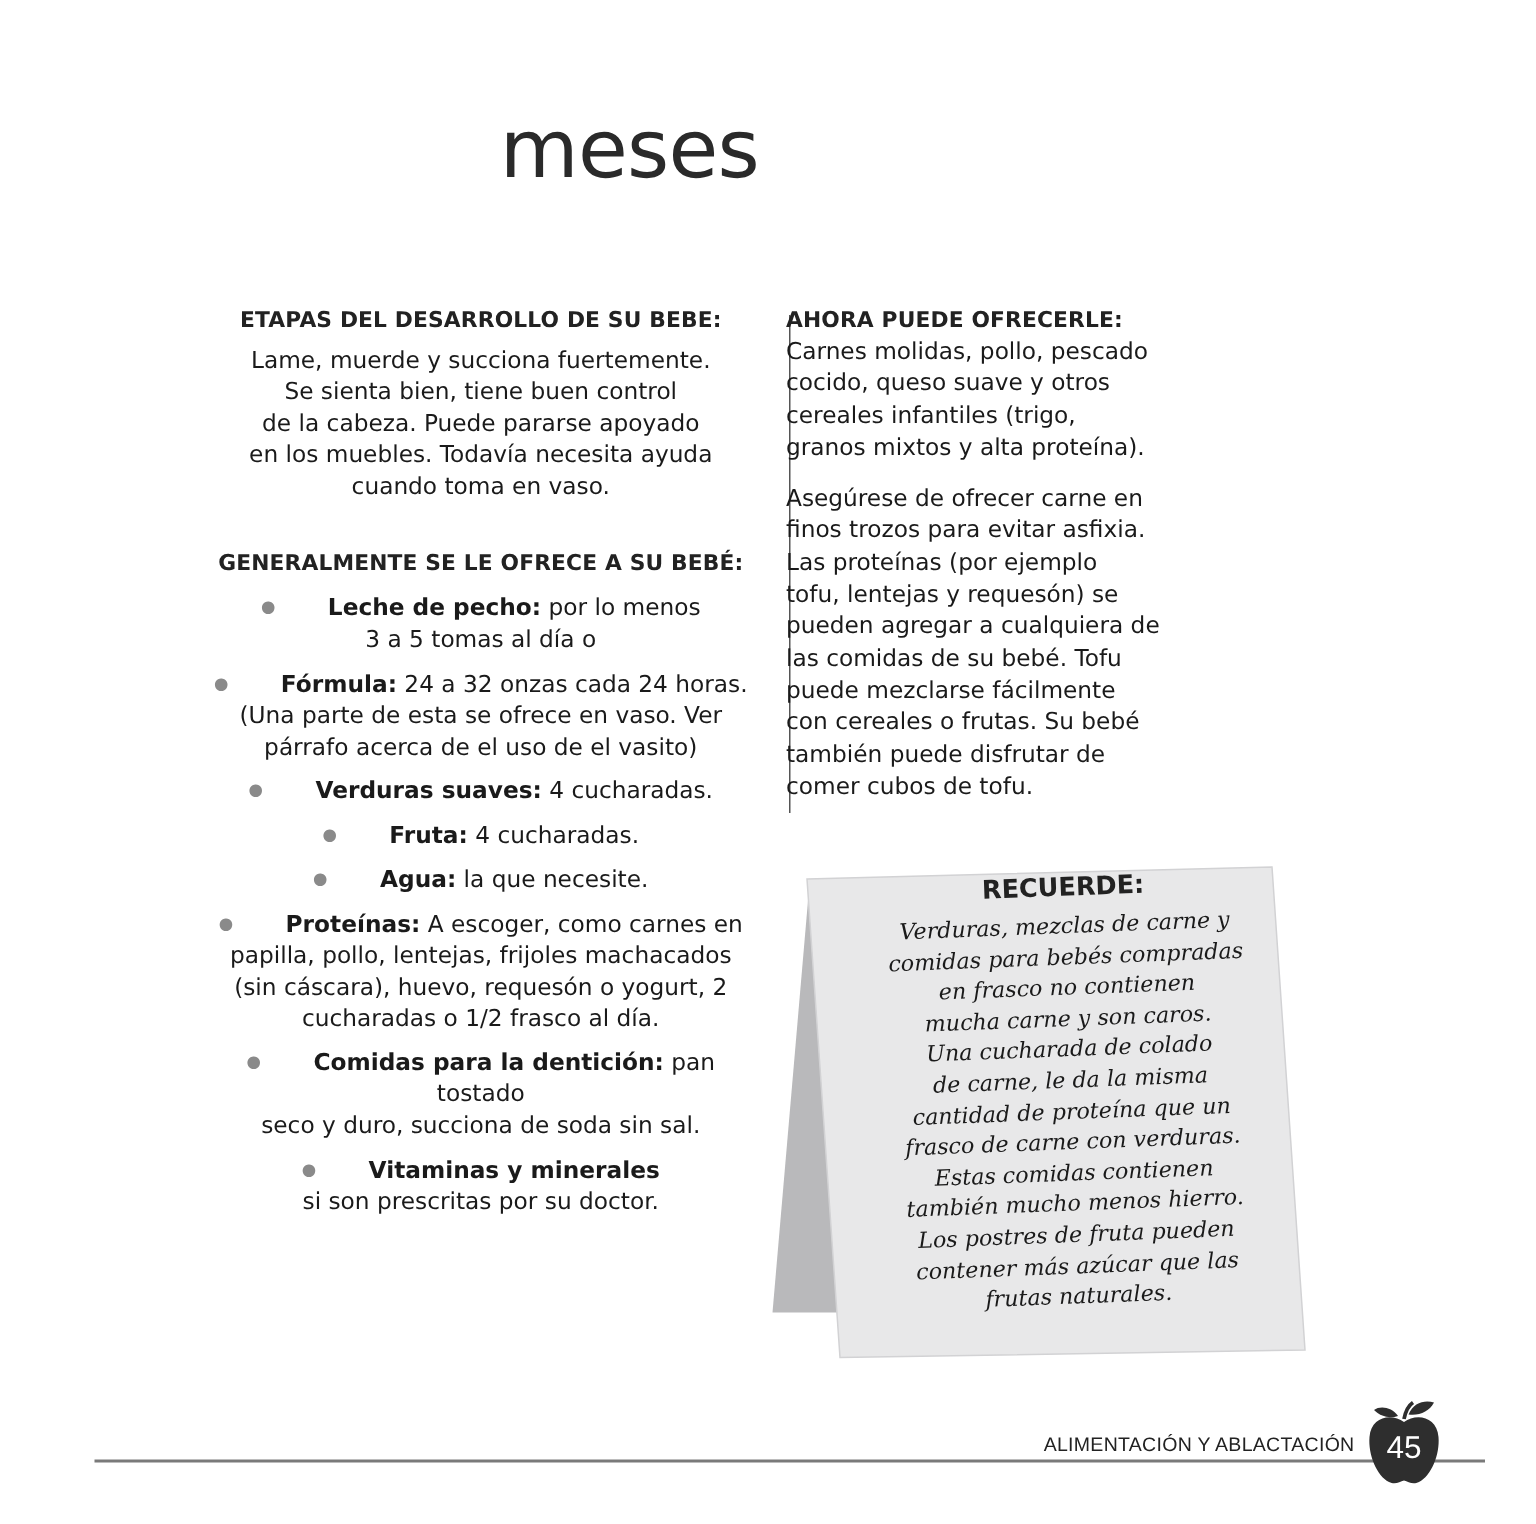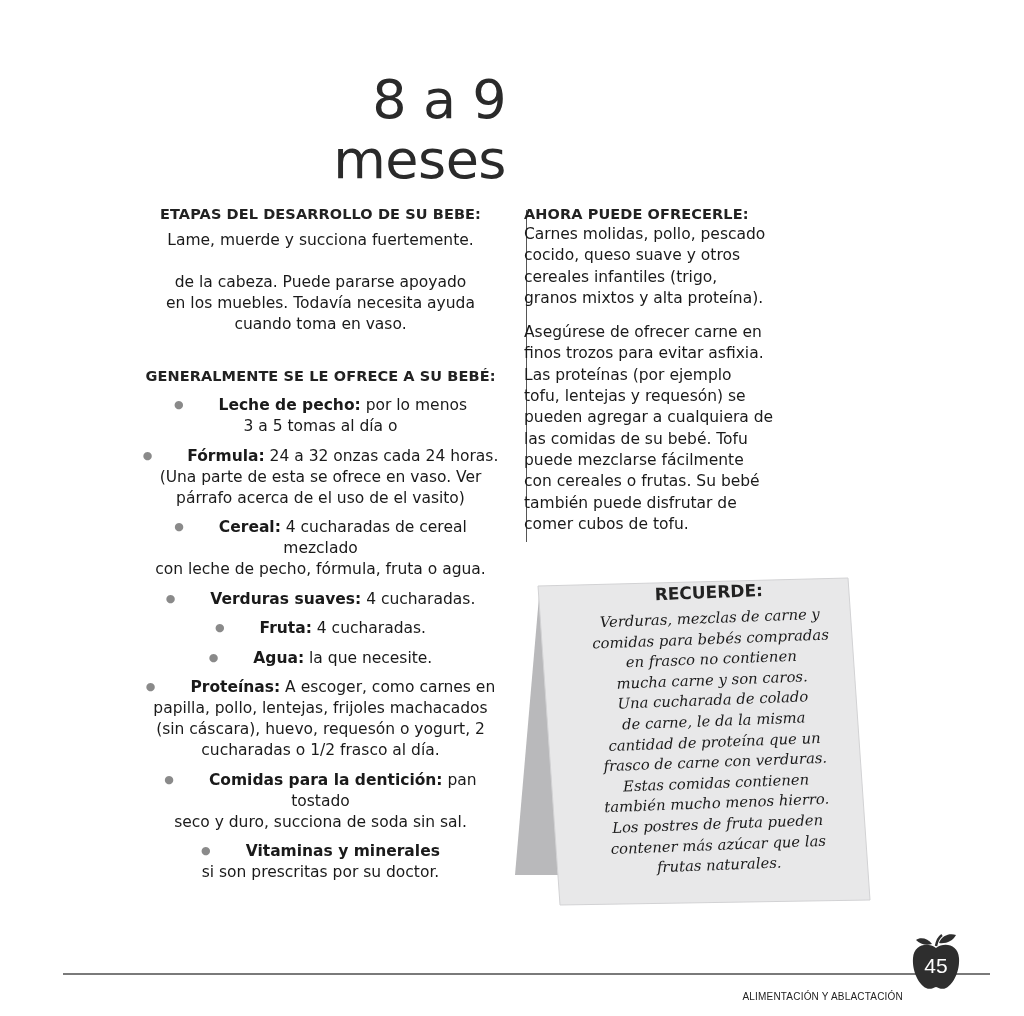--- a/index.html
+++ b/index.html
@@ -27,49 +27,47 @@
     .right-col .para { line-height: 21.3px; }
     .right-col .p2 { margin-top: 13px; }
 
     .card { position: absolute; left: 510px; top: 570px; width: 370px; height: 345px; }
     .card svg { position: absolute; left: 0; top: 0; }
     .card-content { position: absolute; left: 48px; top: 12px; width: 312px; text-align: center; transform: rotate(-2.2deg); }
     .card-title { font-family: "DejaVu Sans", sans-serif; font-weight: bold; font-size: 17px; margin-bottom: 6px; color:#222; }
     .card-text { font-family: "DejaVu Serif", serif; font-style: italic; font-size: 14.8px; line-height: 20.6px; color: #1a1a1a; }
 
     .footer-line { position: absolute; left: 63px; top: 973px; width: 927px; height: 2px; background: #7a7a7a; }
-    .footer-label { position: absolute; right: 121px; top: 991px; font-family: "Liberation Sans", sans-serif;
-                    font-size: 10px; letter-spacing: 0.2px; color: #222; }
+    .footer-label { position: absolute; right: 121px; top: 955px; font-family: "Liberation Sans", sans-serif;
+                    font-size: 13px; letter-spacing: 0.2px; color: #222; }
     .apple { position: absolute; left: 906px; top: 932px; width: 60px; height: 60px; }
     .apple .num { position: absolute; left: 0; width: 60px; top: 22px; text-align: center; color: #ffffff;
                   font-family: "Liberation Sans", sans-serif; font-size: 21px; }
   </style>
 </head>
 <body>
 
 <div class="title">
-  <div>8 a 9</div>
   <div>meses</div>
 </div>
 
 <div class="left-col">
   <div class="heading">ETAPAS DEL DESARROLLO DE SU BEBE:</div>
   <p class="para">
     <span>Lame, muerde y succiona fuertemente.</span><br>
-    <br>
+    <span>Se sienta bien, tiene buen control</span><br>
     <span>de la cabeza. Puede pararse apoyado</span><br>
     <span>en los muebles. Todavía necesita ayuda</span><br>
     <span>cuando toma en vaso.</span>
   </p>
   <div class="gap-lg"></div>
   <div class="heading">GENERALMENTE SE LE OFRECE A SU BEBÉ:</div>
   <ul class="items">
     <li><span class="bullet">●</span><span class="lbl">Leche de pecho:</span><span> por lo menos</span><br><span>3 a 5 tomas al día o</span></li>
     <li><span class="bullet">●</span><span class="lbl">Fórmula:</span><span> 24 a 32 onzas cada 24 horas.</span><br><span>(Una parte de  esta se ofrece en vaso. Ver</span><br><span>párrafo acerca de el uso de el vasito)</span></li>
-    <li><span class="bullet">●</span><span class="lbl">Cereal:</span><span> 4 cucharadas de cereal mezclado</span><br><span>con leche de pecho, fórmula, fruta o agua.</span></li>
     <li><span class="bullet">●</span><span class="lbl">Verduras suaves:</span><span> 4 cucharadas.</span></li>
     <li><span class="bullet">●</span><span class="lbl">Fruta:</span><span> 4 cucharadas.</span></li>
     <li><span class="bullet">●</span><span class="lbl">Agua:</span><span> la que necesite.</span></li>
     <li><span class="bullet">●</span><span class="lbl">Proteínas:</span><span> A escoger, como carnes en</span><br><span>papilla, pollo, lentejas, frijoles machacados</span><br><span>(sin cáscara), huevo, requesón o yogurt, 2</span><br><span>cucharadas o 1/2 frasco al día.</span></li>
     <li><span class="bullet">●</span><span class="lbl">Comidas para la dentición:</span><span> pan tostado</span><br><span>seco y duro, succiona de soda sin sal.</span></li>
     <li><span class="bullet">●</span><span class="lbl">Vitaminas y minerales</span><br><span>si son prescritas por su doctor.</span></li>
   </ul>
 </div>
 
 <div class="divider"></div>

